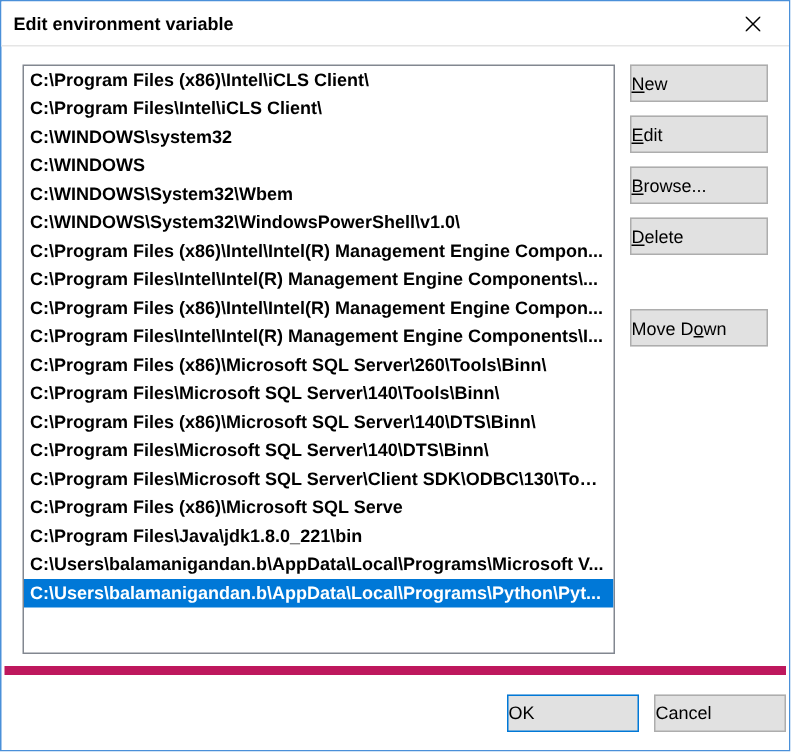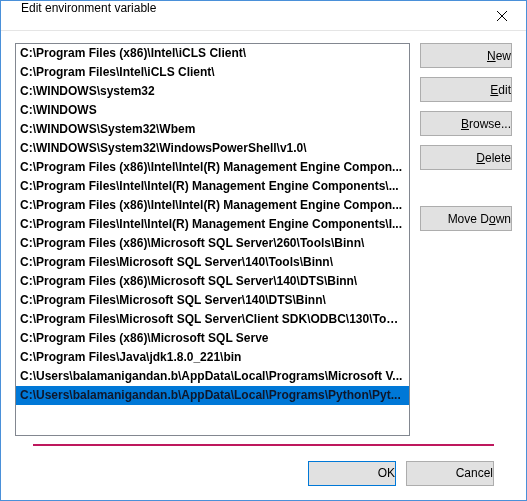--- a/index.html
+++ b/index.html
@@ -15,22 +15,24 @@
       height: 501px;
       border: 1px solid #4a90d9;
       display: flex;
       flex-direction: column;
       background: #fff;
     }
     .titlebar {
       height: 30px;
       background: #fff;
       display: flex;
-      padding: 0 2px 0 20px;
+      align-items: center;
+      padding: 0 2px 0 8px;
       border-bottom: 1px solid #e5e5e5;
+      font-weight: bold;
     }
     .titlebar .title {
       flex: 1;
       font-size: 12px;
       color: #000;
     }
     .titlebar .close {
       width: 45px;
       height: 29px;
       display: flex;
@@ -64,21 +66,21 @@
       padding: 1px 4px;
       white-space: nowrap;
       overflow: hidden;
       text-overflow: ellipsis;
       font-size: 12px;
       line-height: 17px;
       cursor: default;
     }
     .list-item.selected {
       background: #0078d7;
-      color: #0f172a;
+      color: #ffffff;
     }
     
     .list::-webkit-scrollbar { width: 17px; }
     .list::-webkit-scrollbar-track { background: #f0f0f0; }
     .list::-webkit-scrollbar-thumb { background: #c2c3c9; border: 1px solid #f0f0f0; }
     .list::-webkit-scrollbar-button {
       background: #f0f0f0;
       height: 17px;
       display: block;
     }
@@ -93,27 +95,27 @@
     .spacer-med { height: 18px; }
 
     .btn {
       height: 25px;
       border: 1px solid #adadad;
       background: #e1e1e1;
       font-family: inherit;
       font-size: 12px;
       cursor: pointer;
       padding: 0;
-      text-align: right;
+      text-align: left;
     }
 
     .footer {
       height: 56px;
-      border-top: 2px solid #be185d;
-      margin: 0 32px;
+      border-top: 6px solid #be185d;
+      margin: 0 2px;
       display: flex;
       align-items: center;
       justify-content: flex-end;
       gap: 10px;
     }
     .footer .btn { width: 88px; }
     .btn.default { border-color: #0078d7; }
 
     .accel { text-decoration: underline; }
   </style>

